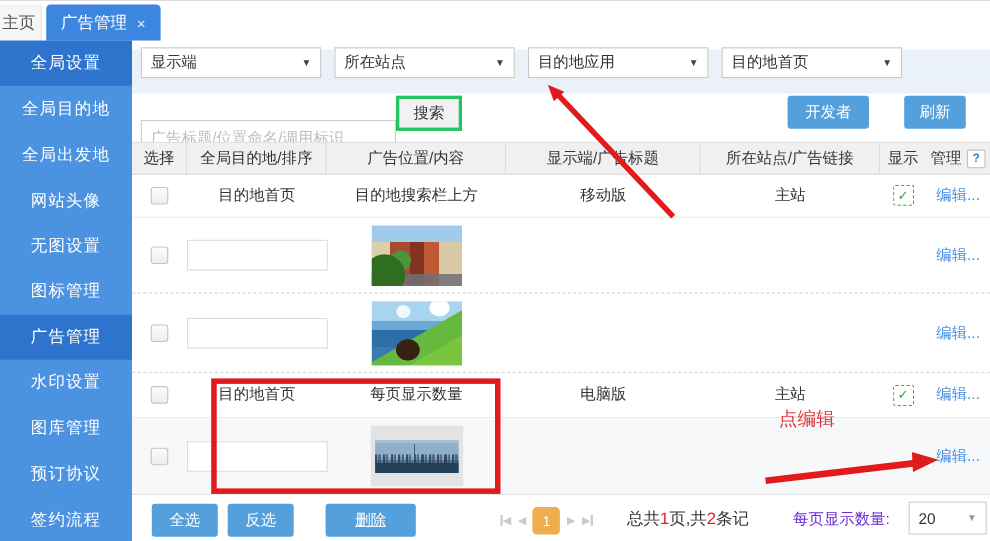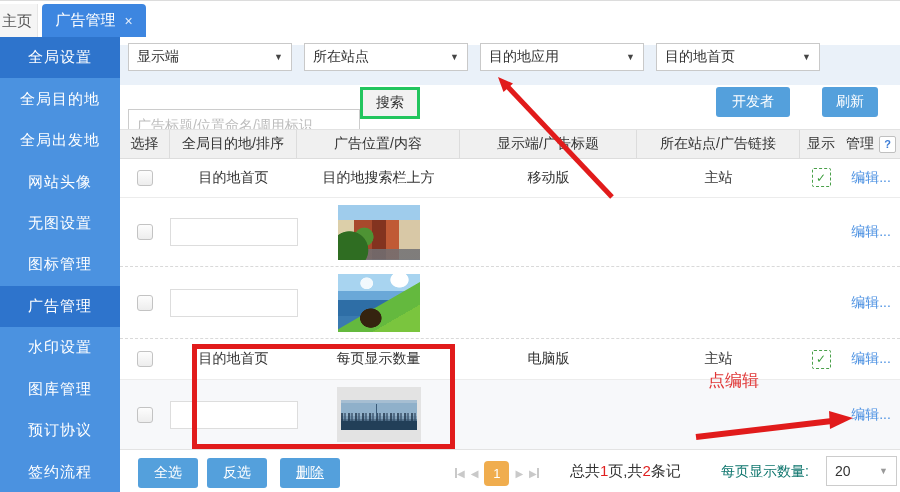--- a/index.html
+++ b/index.html
@@ -92,29 +92,29 @@
       linear-gradient(90deg, rgba(0,0,0,0) 0 46%, #3a5a78 46% 48%, rgba(0,0,0,0) 48%),
       repeating-linear-gradient(90deg, rgba(44,66,88,.85) 0 2px, rgba(120,150,175,.5) 2px 3px, rgba(70,95,120,.8) 3px 5px, rgba(160,185,205,.4) 5px 7px),
       linear-gradient(180deg, #a6bed2 0 10%, #8fb0ca 10% 52%, #6b8fac 52% 62%, #2e4f6c 62% 70%, #223f58 70% 100%);
     background-size:100% 45%,100% 26%,100% 100%;
     background-position:0 30%,0 62%,0 0;}
 
   
   .footer{position:absolute;left:0;top:413px;width:780px;height:43px;background:#fff;}
   .btn-selall{position:absolute;left:18px;top:8px;width:60px;height:30px;}
   .btn-invert{position:absolute;left:87px;top:8px;width:60px;height:30px;}
-  .btn-del{position:absolute;left:160px;top:8px;width:60px;height:30px;text-decoration:underline;}
+  .btn-del{position:absolute;left:176px;top:8px;width:82px;height:30px;text-decoration:underline;}
   .pager{position:absolute;left:335px;top:8px;height:30px;display:flex;align-items:center;gap:6px;color:#c9c9c9;font-size:10px;}
   .pg-btn{display:inline-flex;align-items:center;cursor:pointer;}
   .pg-bar{display:inline-block;width:2px;height:10px;background:#c9c9c9;}
   .pg-page{width:25px;height:25px;background:#f0ad4e;border-radius:4px;color:#fff;font-size:13px;
     display:flex;align-items:center;justify-content:center;cursor:pointer;}
   .summary{position:absolute;left:450px;top:12px;font-size:15px;color:#333;white-space:nowrap;}
   .summary .num{color:#e02020;}
-  .perpage-label{position:absolute;left:601px;top:13px;font-size:14px;color:#0f766e;white-space:nowrap;}
+  .perpage-label{position:absolute;left:601px;top:13px;font-size:14px;color:#6d28d9;white-space:nowrap;}
   .perpage-select{position:absolute;left:706px;top:6px;width:71px;height:30px;box-sizing:border-box;border:1px solid #ccc;background:#fff;
     display:flex;align-items:center;justify-content:space-between;padding:0 8px;font-size:14px;color:#333;cursor:pointer;}
   .perpage-select .arr{font-size:9px;color:#999;}
 
   
   .red-box{position:absolute;left:192px;top:343px;width:263px;height:105px;border:5px solid #e11b1b;box-sizing:border-box;
     z-index:60;pointer-events:none;}
   .overlay-svg{position:absolute;left:0;top:0;width:900px;height:492px;z-index:61;pointer-events:none;}
   .click-edit-label{position:absolute;left:708px;top:368px;color:#e03535;font-size:17px;z-index:62;pointer-events:none;}
 </style>

